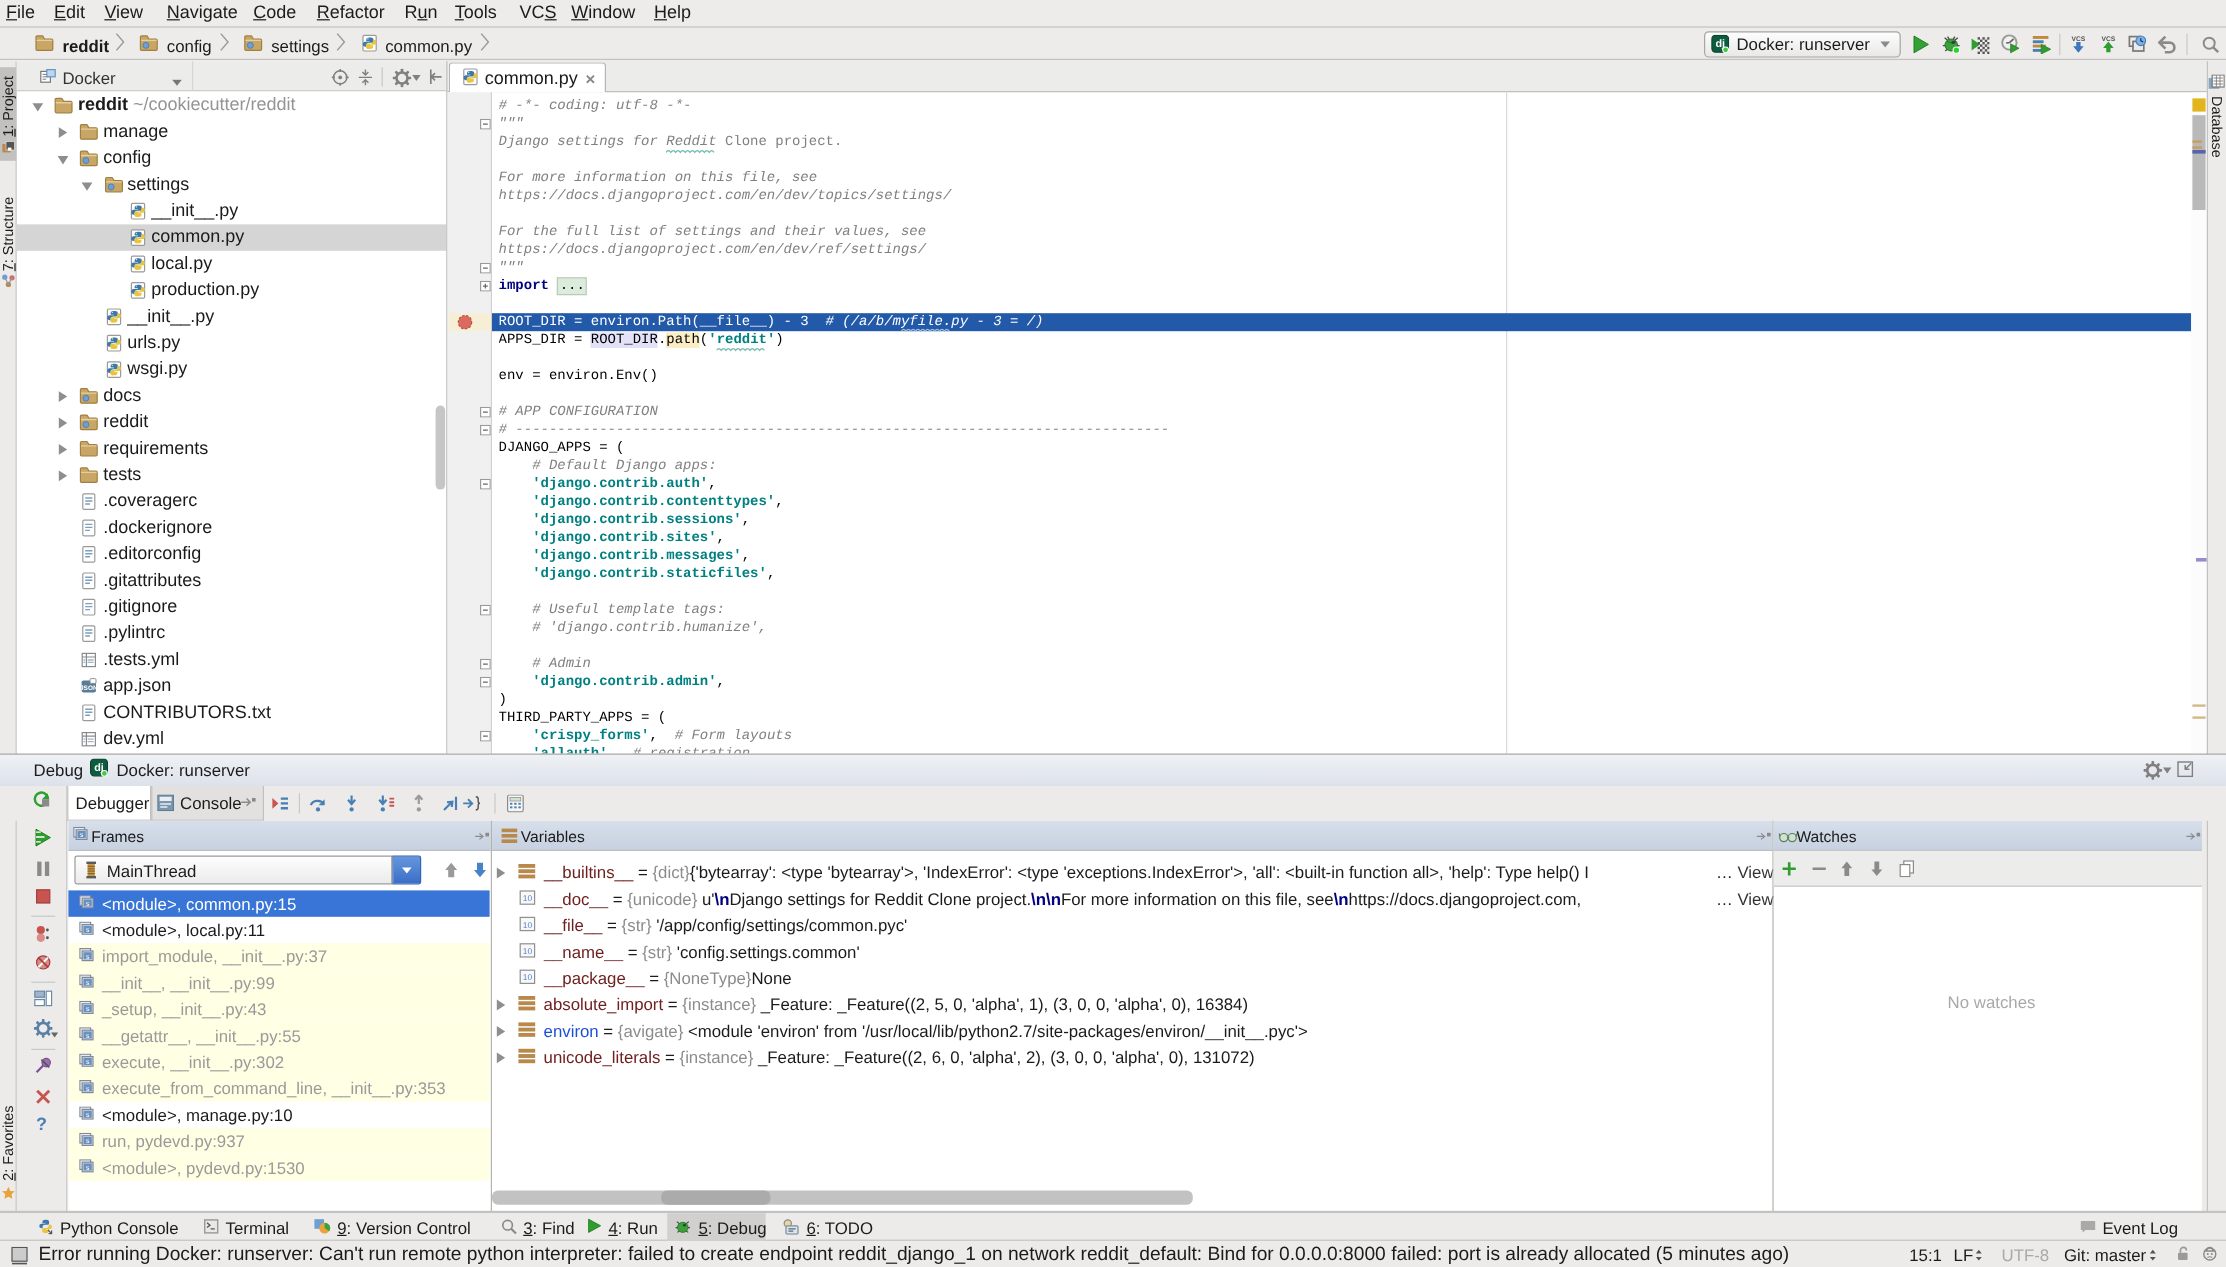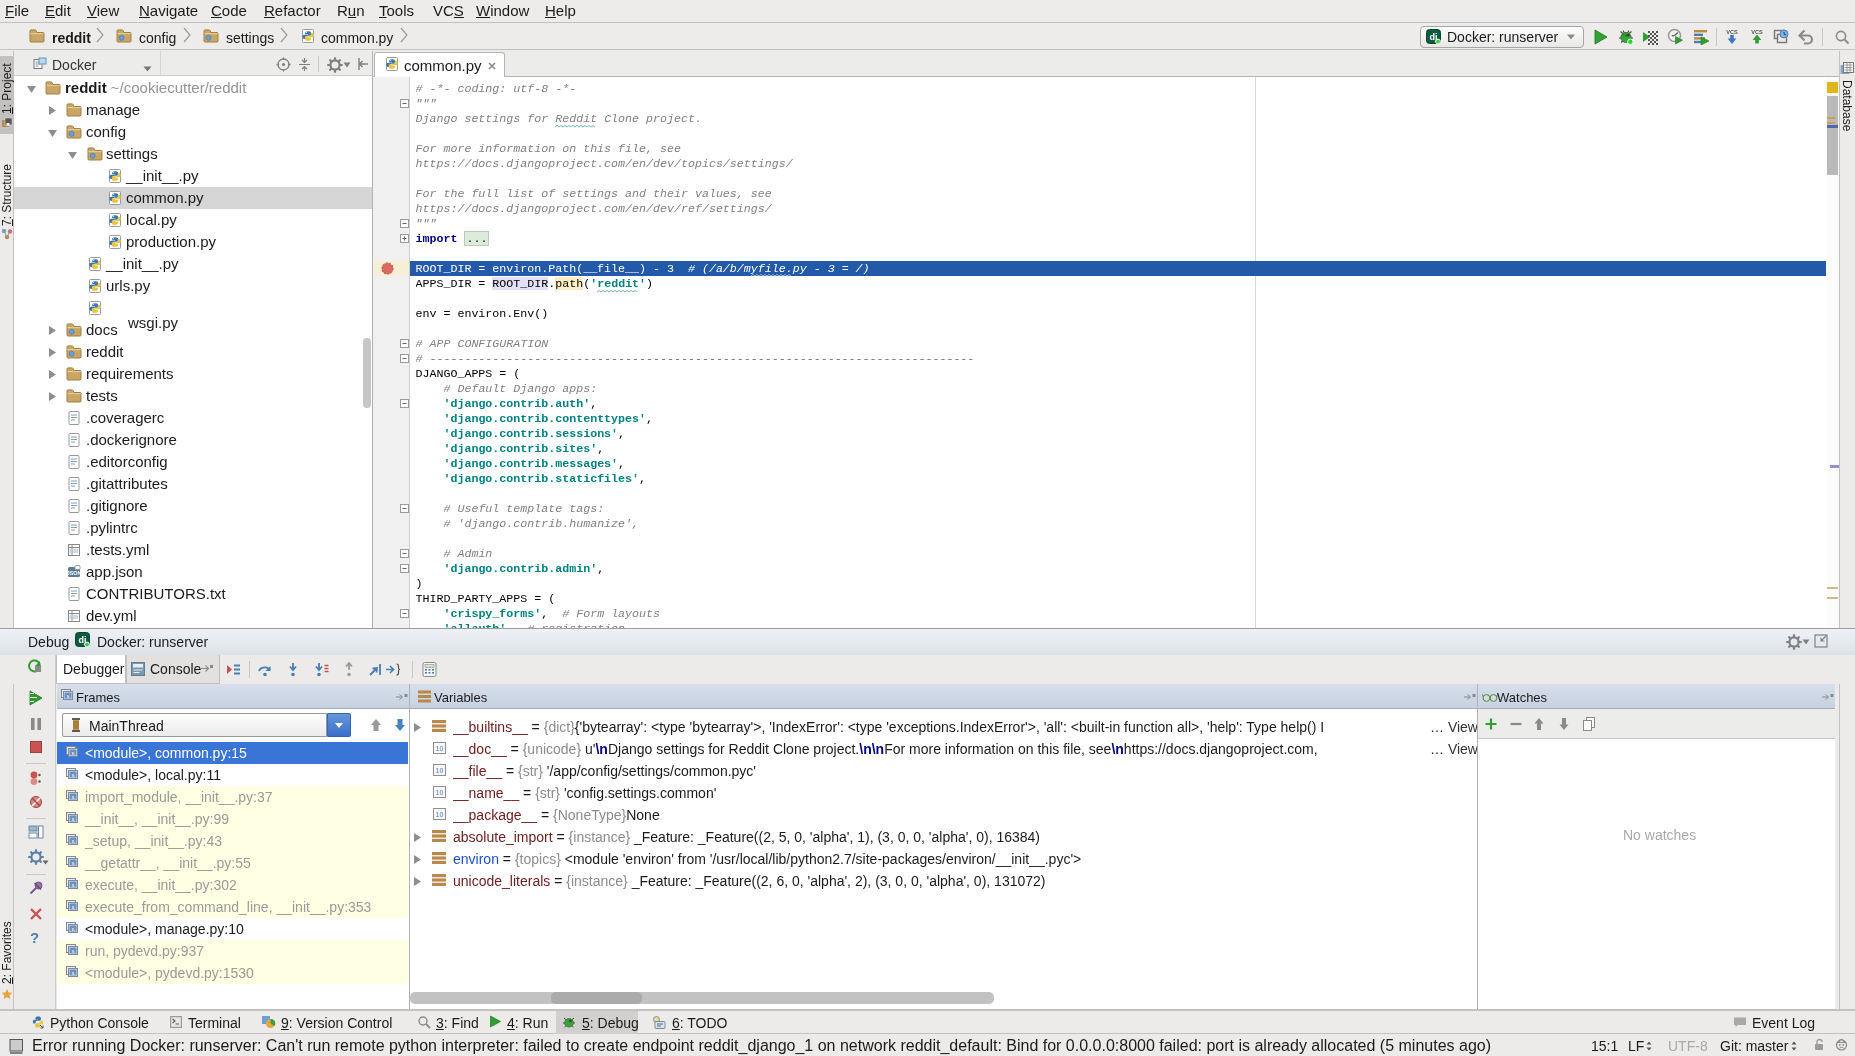--- a/index.html
+++ b/index.html
@@ -269,21 +269,21 @@
     <path d="M8.3 12.8c1.7 0 2.6-.7 2.6-1.9V9.7H8.2v-.5h3.6c1.2 0 2-.8 2-2 0-1.3-.8-2.1-2-2.1h-1v1.3c0 1.2-1 1.9-2.2 1.9H6.5c-.9 0-1.6.7-1.6 1.6v1.1c0 1.2 1 1.9 2.2 1.9z" fill="#e9c53f"></path>
     <circle cx="6.6" cy="4.4" r=".5" fill="#fff"></circle>
   </svg>
 <div class="abs ui15" style="left:106px;top:277px;">urls.py</div>
 <svg class="abs" style="left:87px;top:300px" width="16" height="16" viewBox="0 0 16 16">
     <rect x="2.5" y="1.5" width="11" height="13" rx="1" fill="#fff" stroke="#9a9a9a"></rect>
     <path d="M7.8 3.2c-1.7 0-2.6.7-2.6 1.9v1.2h2.7v.5H4.3c-1.2 0-2 .8-2 2 0 1.3.8 2.1 2 2.1h1v-1.3c0-1.2 1-1.9 2.2-1.9h2.1c.9 0 1.6-.7 1.6-1.6V5.1c0-1.2-1-1.9-2.2-1.9z" fill="#3c78aa"></path>
     <path d="M8.3 12.8c1.7 0 2.6-.7 2.6-1.9V9.7H8.2v-.5h3.6c1.2 0 2-.8 2-2 0-1.3-.8-2.1-2-2.1h-1v1.3c0 1.2-1 1.9-2.2 1.9H6.5c-.9 0-1.6.7-1.6 1.6v1.1c0 1.2 1 1.9 2.2 1.9z" fill="#e9c53f"></path>
     <circle cx="6.6" cy="4.4" r=".5" fill="#fff"></circle>
   </svg>
-<div class="abs ui15" style="left:106px;top:314px;margin-left:22px;">wsgi.py</div>
+<div class="abs ui15" style="left:106px;top:299px;">wsgi.py</div>
 <svg class="abs" style="left:47px;top:325px" width="11" height="11" viewBox="0 0 11 11">
     <path d="M2 1 L9 5.5 L2 10 Z" fill="#8e8e8e"></path>
   </svg>
 <svg class="abs" style="left:66px;top:322px" width="16" height="16" viewBox="0 0 16 16">
     <path d="M1 4.5 L1 13 a1 1 0 0 0 1 1 L14 14 a1 1 0 0 0 1-1 L15 5.5 a1 1 0 0 0 -1-1 L8 4.5 7 2.5 a1 1 0 0 0 -.9-.6 L2 1.9 a1 1 0 0 0 -1 1 Z" fill="#c9a665" stroke="#a07f42" stroke-width="1"></path>
     <path d="M1.5 5.6 L14.5 5.6" stroke="#e4cf9d" stroke-width="1.1" fill="none"></path>
     <circle cx="5.6" cy="9.8" r="2.5" fill="#6d9fd2" stroke="#4d7fb2" stroke-width=".8"></circle>
   </svg>
 <div class="abs ui15" style="left:86px;top:321px;">docs</div>
 <svg class="abs" style="left:47px;top:347px" width="11" height="11" viewBox="0 0 11 11">
@@ -383,21 +383,21 @@
 <div class="abs" style="left:409px;top:77px;width:1px;height:551px;background:#cfcfcf"></div>
 <div class="abs" style="left:1255px;top:77px;width:1px;height:551px;background:#d8d8d8"></div>
 <div class="abs" style="left:374px;top:261px;width:35px;height:15px;background:#f7eed6"></div>
 <svg class="abs" style="left:381px;top:262px" width="13" height="13" viewBox="0 0 13 13">
     <circle cx="6.5" cy="6.5" r="5.6" fill="#db6a5f" stroke="#b94c42" stroke-width="1" stroke-dasharray="2 1.4"></circle>
   </svg>
 <div class="abs" style="left:410px;top:261px;width:1416px;height:15px;background:#2259a8"></div>
 <div class="abs" style="left:415.5px;top:0;width:1410px;height:628px;font-family:'Liberation Mono',monospace;font-size:11.65px;color:#000;overflow:hidden">
     <div style="position:absolute;left:0;top:81px;height:15px;line-height:15px;white-space:pre"><span style="color:#808080;font-style:italic;"># -*- coding: utf-8 -*-</span></div>
     <div style="position:absolute;left:0;top:96px;height:15px;line-height:15px;white-space:pre"><span style="color:#808080;font-style:italic;">"""</span></div>
-    <div style="position:absolute;left:0;top:111px;height:15px;line-height:15px;white-space:pre"><span style="color:#808080;font-style:italic;">Django settings for </span><span style="color:#808080;font-style:italic;">Reddit</span><span style="color:#808080;font-style:italic;"> Clone project.</span></div>
+    <div style="position:absolute;left:0;top:111px;height:15px;line-height:15px;white-space:pre"><span style="color:#808080;font-style:italic;">Django settings for </span><span style="color:#808080;font-style:italic;">Reddit</span><span style="color:#808080;"> Clone project.</span></div>
     <div style="position:absolute;left:0;top:126px;height:15px;line-height:15px;white-space:pre"></div>
     <div style="position:absolute;left:0;top:141px;height:15px;line-height:15px;white-space:pre"><span style="color:#808080;font-style:italic;">For more information on this file, see</span></div>
     <div style="position:absolute;left:0;top:156px;height:15px;line-height:15px;white-space:pre"><span style="color:#808080;font-style:italic;">https://docs.djangoproject.com/en/dev/topics/settings/</span></div>
     <div style="position:absolute;left:0;top:171px;height:15px;line-height:15px;white-space:pre"></div>
     <div style="position:absolute;left:0;top:186px;height:15px;line-height:15px;white-space:pre"><span style="color:#808080;font-style:italic;">For the full list of settings and their values, see</span></div>
     <div style="position:absolute;left:0;top:201px;height:15px;line-height:15px;white-space:pre"><span style="color:#808080;font-style:italic;">https://docs.djangoproject.com/en/dev/ref/settings/</span></div>
     <div style="position:absolute;left:0;top:216px;height:15px;line-height:15px;white-space:pre"><span style="color:#808080;font-style:italic;">"""</span></div>
     <div style="position:absolute;left:0;top:231px;height:15px;line-height:15px;white-space:pre"><span style="color:#000080;font-weight:bold;">import</span> <span style=";background:#dcecdc;border:1px solid #b8ccb8;padding:0 1px">...</span></div>
     <div style="position:absolute;left:0;top:246px;height:15px;line-height:15px;white-space:pre"></div>
     <div style="position:absolute;left:0;top:261px;height:15px;line-height:15px;white-space:pre"><span style=";color:#fff">ROOT_DIR = environ.Path(__file__) - 3  </span><span style=";color:#fff;font-style:italic"># (/a/b/</span><span style=";color:#fff;font-style:italic">myfile</span><span style=";color:#fff;font-style:italic">.py - 3 = /)</span></div>
@@ -805,21 +805,21 @@
   </svg>
 <div class="abs ui" style="left:453px;top:829px;width:985px;overflow:hidden"><span style="color:#6f2020">absolute_import</span> = <span style="color:#8c8c8c">{instance}</span> _Feature: _Feature((2, 5, 0, 'alpha', 1), (3, 0, 0, 'alpha', 0), 16384)</div>
 <svg class="abs" style="left:412px;top:854px" width="11" height="11" viewBox="0 0 11 11">
     <path d="M2 1 L9 5.5 L2 10 Z" fill="#8e8e8e"></path>
   </svg>
 <svg class="abs" style="left:431px;top:850px" width="16" height="16" viewBox="0 0 16 16">
     <rect x="1" y="2" width="14" height="3.2" fill="#b8884c"></rect>
     <rect x="1" y="6.4" width="14" height="3.2" fill="#b8884c"></rect>
     <rect x="1" y="10.8" width="14" height="3.2" fill="#b8884c"></rect>
   </svg>
-<div class="abs ui" style="left:453px;top:851px;width:985px;overflow:hidden"><span style="color:#1d4ed8">environ</span> = <span style="color:#8c8c8c">{topics}</span> &lt;module 'environ' from '/usr/local/lib/python2.7/site-packages/environ/__init__.pyc'&gt;</div>
+<div class="abs ui" style="left:453px;top:851px;width:985px;overflow:hidden"><span style="color:#1d4ed8">environ</span> = <span style="color:#8c8c8c">{avigate}</span> &lt;module 'environ' from '/usr/local/lib/python2.7/site-packages/environ/__init__.pyc'&gt;</div>
 <svg class="abs" style="left:412px;top:876px" width="11" height="11" viewBox="0 0 11 11">
     <path d="M2 1 L9 5.5 L2 10 Z" fill="#8e8e8e"></path>
   </svg>
 <svg class="abs" style="left:431px;top:872px" width="16" height="16" viewBox="0 0 16 16">
     <rect x="1" y="2" width="14" height="3.2" fill="#b8884c"></rect>
     <rect x="1" y="6.4" width="14" height="3.2" fill="#b8884c"></rect>
     <rect x="1" y="10.8" width="14" height="3.2" fill="#b8884c"></rect>
   </svg>
 <div class="abs ui" style="left:453px;top:873px;width:985px;overflow:hidden"><span style="color:#6f2020">unicode_literals</span> = <span style="color:#8c8c8c">{instance}</span> _Feature: _Feature((2, 6, 0, 'alpha', 2), (3, 0, 0, 'alpha', 0), 131072)</div>
 <div class="abs" style="left:410px;top:992px;width:584px;height:12px;background:#c2c2c2;border-radius:5px"></div>

